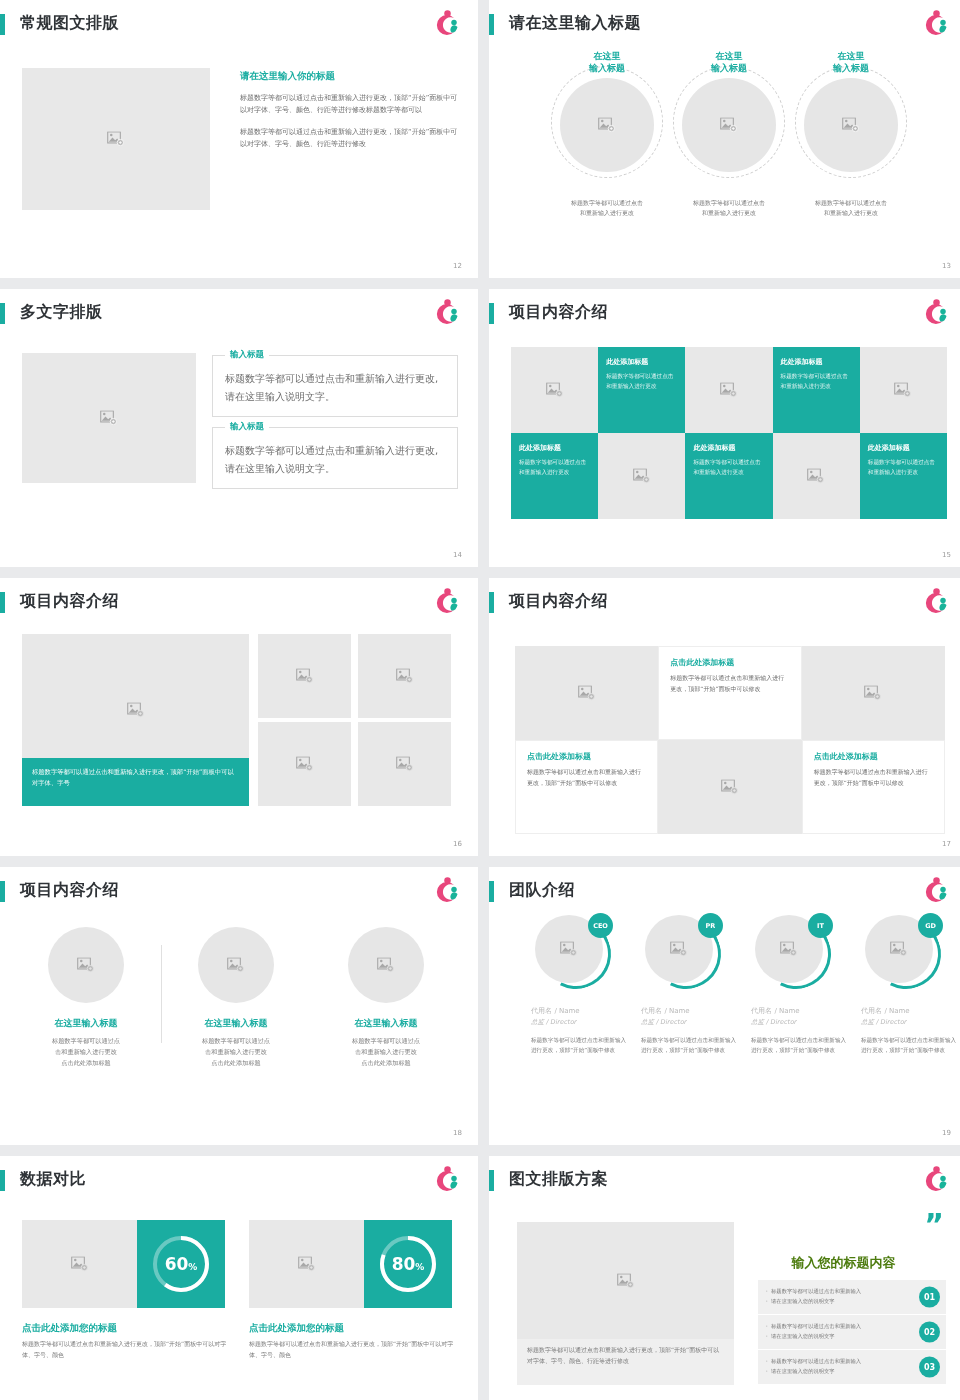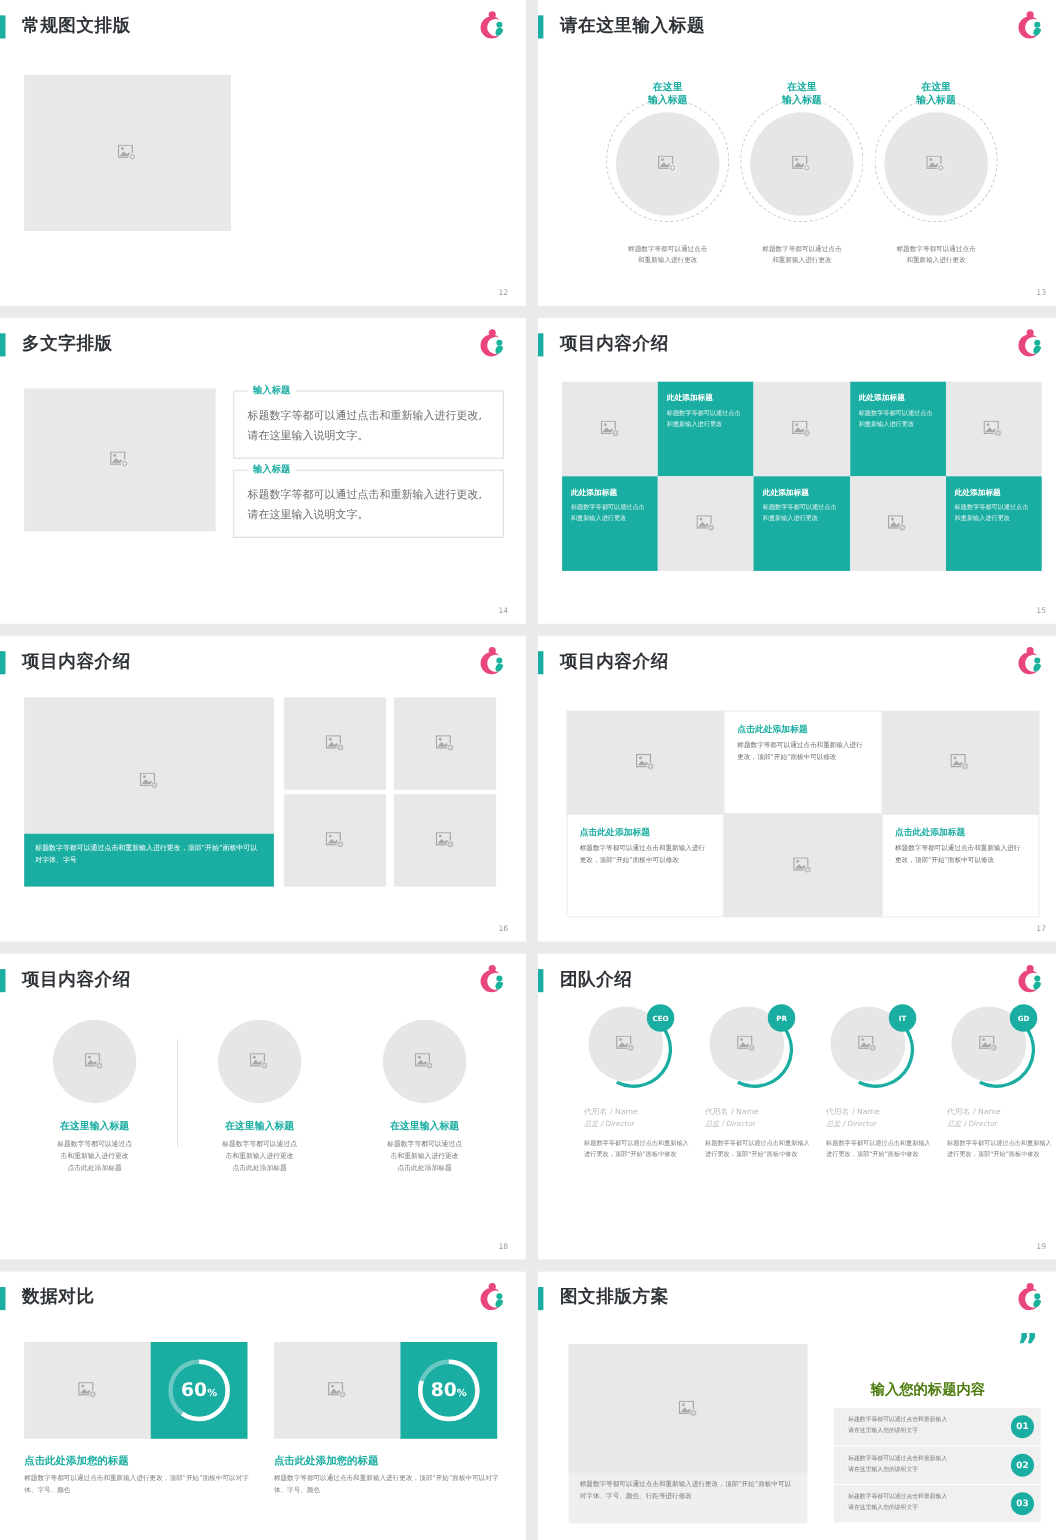--- a/index.html
+++ b/index.html
@@ -45,21 +45,21 @@
   }
   .teal { background:#1aada1; }
 
   
   .s12-img { position:absolute; left:22px; top:68px; width:188px; height:142px; }
   .s12-right { position:absolute; left:240px; top:70px; width:218px; }
   .s12-h { font-size:9.5px; color:#1aada1; font-weight:bold; margin-bottom:9px; }
   .s12-p { font-size:7px; color:#6d6d6d; line-height:1.75; margin-bottom:9px; }
 
   
-  .s13-col { position:absolute; top:74px; width:120px; text-align:center; }
+  .s13-col { position:absolute; top:50px; width:120px; text-align:center; }
   .s13-ttl { font-size:9px; color:#1aada1; font-weight:bold; line-height:1.35; position:relative; z-index:3; }
   .s13-dash {
     position:absolute; left:50%; top:16px; transform:translateX(-50%);
     width:112px; height:112px; border-radius:50%;
     border:1px dashed #cfcfcf;
   }
   .s13-circ {
     position:absolute; left:50%; top:28px; transform:translateX(-50%);
     width:94px; height:94px; border-radius:50%; background:#e6e6e6;
   }
@@ -199,20 +199,25 @@
     </svg>
   </div>
   <div class="s12-img ph">
     <svg class="ph-icon" viewBox="0 0 22 19">
       <rect x="0.5" y="0.5" width="16" height="14" fill="none" stroke="#a8a8a8" stroke-width="1.4"></rect>
       <circle cx="5" cy="4.5" r="1.6" fill="#a8a8a8"></circle>
       <path d="M1.8 13 L6.5 7.5 L10 11 L12.5 8.8 L15.5 13 Z" fill="#a8a8a8"></path>
       <circle cx="16.5" cy="14" r="4" fill="#bdbdbd" stroke="#fff" stroke-width="1"></circle>
       <path d="M16.5 12.2 v3.6 M14.7 14 h3.6" stroke="#fff" stroke-width="1"></path>
     </svg>
+  </div>
+  <div class="s12-right">
+    <div class="s12-h">请在这里输入你的标题</div>
+    <div class="s12-p">标题数字等都可以通过点击和重新输入进行更改，顶部“开始”面板中可以对字体、字号、颜色、行距等进行修改标题数字等都可以</div>
+    <div class="s12-p">标题数字等都可以通过点击和重新输入进行更改，顶部“开始”面板中可以对字体、字号、颜色、行距等进行修改</div>
   </div>
   <div class="pagenum">12</div>
 </div>
 
 <div class="slide">
   <div class="accent-bar"></div>
   <div class="s-title">请在这里输入标题</div>
   <div class="logo">
     <svg viewBox="0 0 52 60" width="26" height="30">
       <path d="M40 18 A20 20 0 1 0 40 46 A15.5 15.5 0 1 1 40 18 Z" fill="#e8467c"></path>

